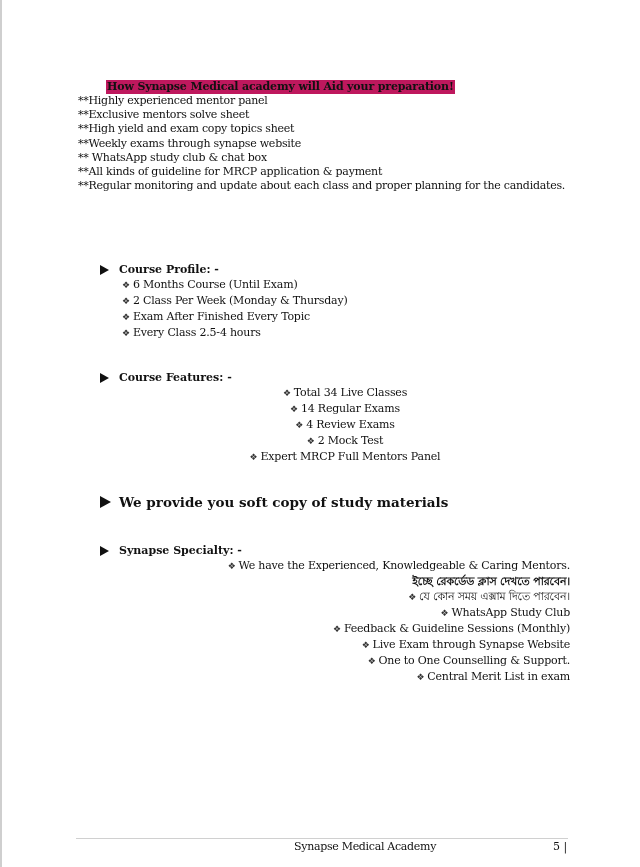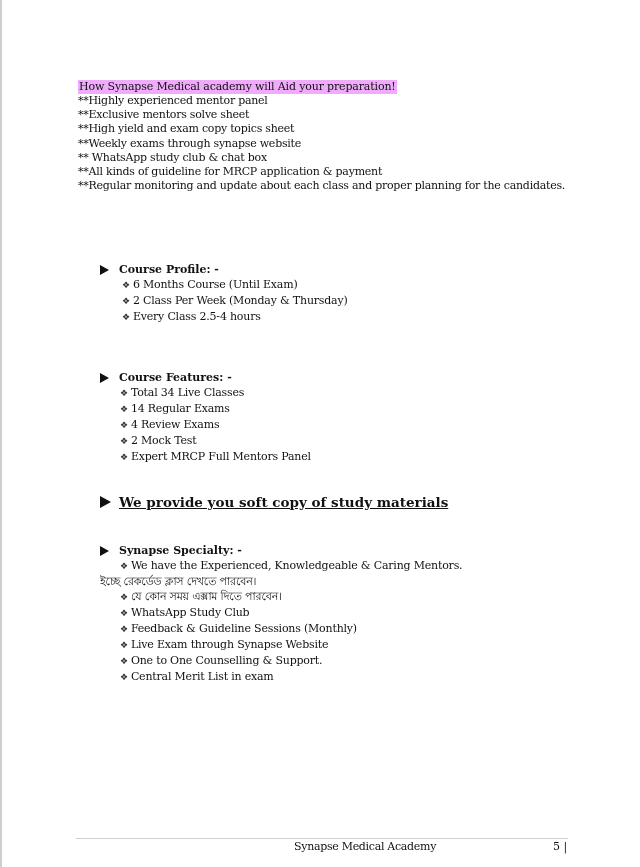--- a/index.html
+++ b/index.html
@@ -24,26 +24,27 @@
       background: #cfcfcf;
     }
     .doc {
       position: absolute;
       left: 78px;
       top: 75px;
       width: 500px;
     }
     .intro-heading {
       display: inline-block;
-      font-weight: normal;
+      font-weight: bold;
       font-size: 11px;
       line-height: 14px;
-      background: #f0abfc;
+      background: #be185d;
       padding: 0 1px;
       letter-spacing: -0.15px;
+      margin-left: 28px;
     }
     .intro-list {
       margin: 0;
       padding: 0;
       list-style: none;
     }
     .intro-list li {
       font-size: 11px;
       line-height: 14.2px;
       letter-spacing: -0.25px;
@@ -67,21 +68,20 @@
       width: 0;
       height: 0;
       border-top: 5px solid transparent;
       border-bottom: 5px solid transparent;
       border-left: 9px solid #111;
       margin-right: 10px;
     }
     .section-head.large {
       font-size: 13.5px;
       line-height: 18px;
-      text-decoration: underline;
     }
     .section-head.large .arrow {
       border-top-width: 6px;
       border-bottom-width: 6px;
       border-left-width: 11px;
       margin-right: 8px;
     }
     .sub-list {
       margin: 0;
       padding: 0 0 0 22px;
@@ -150,53 +150,54 @@
 </div>
 
 <div class="section" style="top:224px;">
   <div class="section-head">
     <span class="arrow"></span>
     <span>Course Profile: -</span>
   </div>
   <ul class="sub-list">
     <li><span class="bullet">❖</span><span>6 Months Course (Until Exam)</span></li>
     <li><span class="bullet">❖</span><span>2 Class Per Week (Monday &amp; Thursday)</span></li>
+    <li><span class="bullet">❖</span><span>Exam After Finished Every Topic</span></li>
     <li><span class="bullet">❖</span><span>Every Class 2.5-4 hours</span></li>
   </ul>
 </div>
 
-<div class="section" style="top:332px;">
+<div class="section" style="top:332px;text-align:center;">
   <div class="section-head">
     <span class="arrow"></span>
     <span>Course Features: -</span>
   </div>
   <ul class="sub-list tight">
     <li><span class="bullet">❖</span><span>Total 34 Live Classes</span></li>
     <li><span class="bullet">❖</span><span>14 Regular Exams</span></li>
     <li><span class="bullet">❖</span><span>4 Review Exams</span></li>
     <li><span class="bullet">❖</span><span>2 Mock Test</span></li>
     <li><span class="bullet">❖</span><span>Expert MRCP Full Mentors Panel</span></li>
   </ul>
 </div>
 
 <div class="section" style="top:455px;">
   <div class="section-head large">
     <span class="arrow"></span>
     <span>We provide you soft copy of study materials</span>
   </div>
 </div>
 
-<div class="section" style="top:505px;">
+<div class="section" style="top:505px;text-align:right;">
   <div class="section-head">
     <span class="arrow"></span>
     <span>Synapse Specialty: -</span>
   </div>
   <ul class="sub-list tight">
     <li><span class="bullet">❖</span><span>We have the Experienced, Knowledgeable &amp; Caring Mentors.</span></li>
-    <li class="bn" style="margin-left:-20px;"><span>ইচ্ছে রেকর্ডেড ক্লাস দেখতে  পারবেন।</span></li>
+    <li class="bn" style="margin-left:-20px;font-weight:bold;"><span>ইচ্ছে রেকর্ডেড ক্লাস দেখতে  পারবেন।</span></li>
     <li class="bn"><span class="bullet">❖</span><span>যে কোন সময় এক্সাম দিতে পারবেন।</span></li>
     <li><span class="bullet">❖</span><span>WhatsApp Study Club</span></li>
     <li><span class="bullet">❖</span><span>Feedback &amp; Guideline Sessions (Monthly)</span></li>
     <li><span class="bullet">❖</span><span>Live Exam through Synapse Website</span></li>
     <li><span class="bullet">❖</span><span>One to One Counselling &amp; Support.</span></li>
     <li><span class="bullet">❖</span><span>Central Merit List in exam</span></li>
   </ul>
 </div>
 
 <div class="footer-rule"></div>

